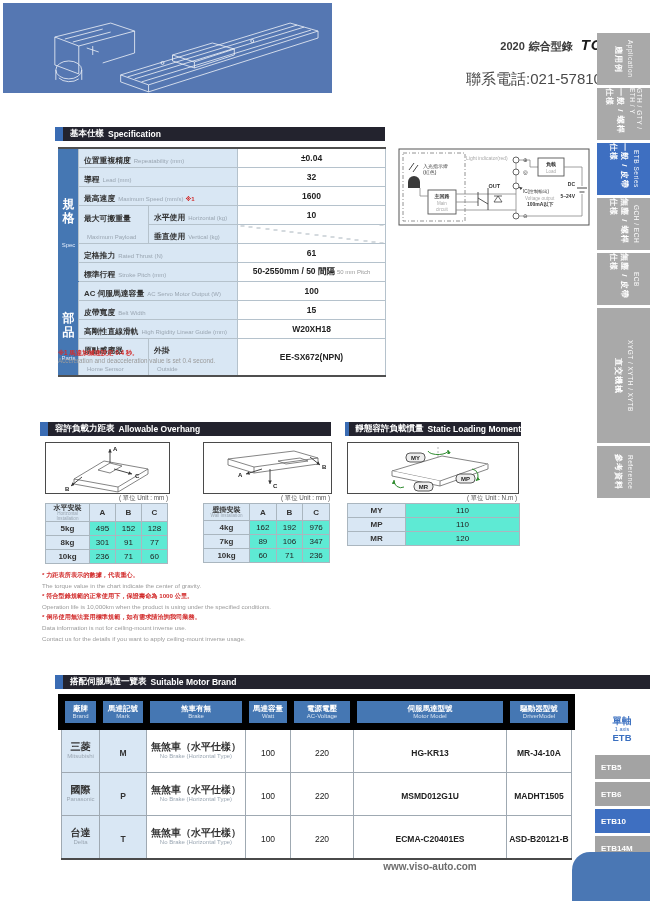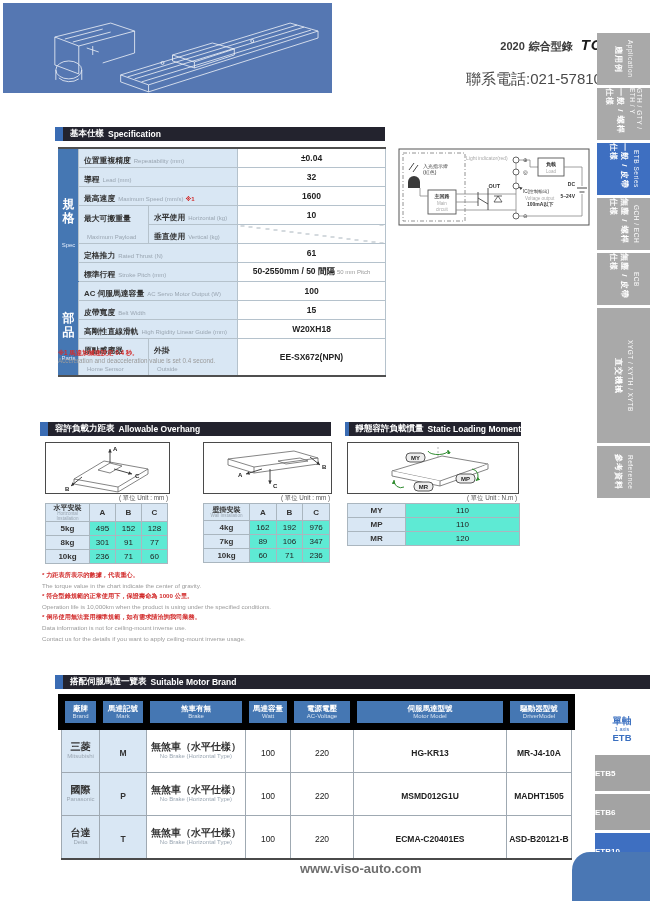--- a/index.html
+++ b/index.html
@@ -81,26 +81,26 @@
   .b-en{display:block;font-size:6px;color:#9aa6b2;line-height:8px;}
   .m-mark{font-size:8.5px;font-weight:bold;color:#333;}
   .m-num{font-size:8.5px;color:#222;}
   .m-model{font-size:8.5px;font-weight:bold;color:#222;}
   
   .series-head{position:absolute;left:600px;top:716px;width:44px;text-align:center;line-height:10px;}
   .series-head .szh{display:block;font-size:9.5px;font-weight:bold;color:#3a6fc0;}
   .series-head .sen{display:block;font-size:5.5px;color:#3a6fc0;line-height:7px;}
   .series-head .smodel{display:block;font-size:9.5px;font-weight:bold;color:#3a6fc0;}
   .series-tabs{position:absolute;left:595px;top:755px;width:55px;display:flex;flex-direction:column;gap:3px;}
-  .series-tab{height:36px;background:#a3a3a3;color:#fff;font-size:8px;font-weight:bold;
-              display:flex;align-items:center;box-sizing:border-box;cursor:pointer;}
+  .series-tab{height:24px;background:#a3a3a3;color:#fff;font-size:8px;font-weight:bold;
+              display:flex;align-items:center;padding-left:6px;box-sizing:border-box;cursor:pointer;}
   .series-tab.active{background:#3e6fc1;}
   
-  .website{position:absolute;left:300px;top:861px;width:260px;text-align:left;
-           font-size:13px;font-weight:bold;color:#6e6e6e;}
+  .website{position:absolute;left:300px;top:861px;width:260px;text-align:center;
+           font-size:10px;font-weight:bold;color:#6e6e6e;}
   .corner{position:absolute;left:572px;top:852px;width:78px;height:49px;background:#4a77b4;
           border-top-left-radius:18px;}
 </style>
 </head>
 <body>
 
 <div class="page">
 
   <div class="hero">
     <svg viewBox="0 0 330 90">

